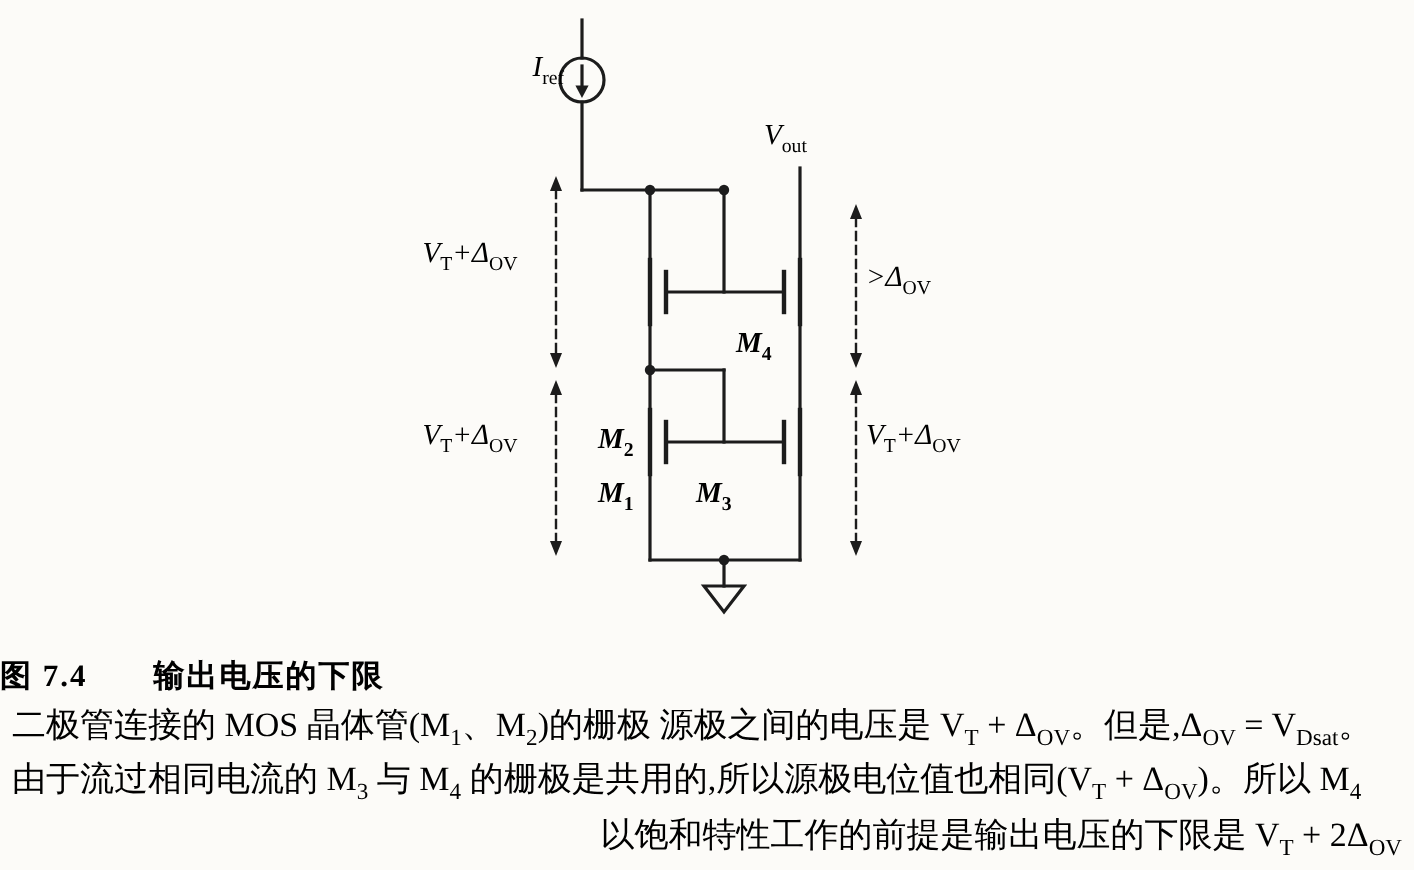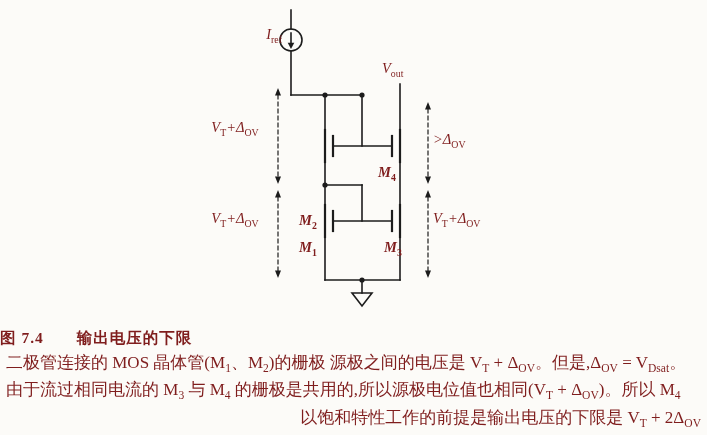--- a/index.html
+++ b/index.html
@@ -2,21 +2,21 @@
 <html><head>
 <meta charset="utf-8">
 <style>
   html,body { margin:0; padding:0; }
   .page {
     position: relative;
     width: 707px;
     height: 435px;
     background: #fcfbf8;
     font-family: "Liberation Serif", "DejaVu Serif", serif;
-    color: #7f1d1d;
+    color: #000000;
     overflow: hidden;
   }
   .figure-area { position:absolute; left:0; top:0; width:707px; height:325px; }
   .figure-area svg { position:absolute; left:0; top:0; }
   svg line, svg polyline { stroke:#1c1c1c; stroke-width:1.6; stroke-linecap:square; }
   svg .ch { stroke-width:2.2; }
   svg .dash { stroke-width:1.2; stroke-dasharray:4 3; }
   svg .fill { fill:#1c1c1c; stroke:none; }
   svg .open { fill:none; stroke:#1c1c1c; stroke-width:1.6; }
   svg circle.node { fill:#1c1c1c; stroke:none; }
@@ -121,23 +121,23 @@
         <line class="dash" x1="428" y1="197" x2="428" y2="271"></line>
         <polygon class="fill" points="428,190 425,197.5 431,197.5"></polygon>
         <polygon class="fill" points="428,278 425,270.5 431,270.5"></polygon>
       </g>
     </svg>
 
     <div class="lbl" style="left:240px; top:27px; width:42px; text-align:right;">I<sub>ref</sub></div>
     <div class="lbl" style="left:382px; top:61px;">V<sub>out</sub></div>
 
     <div class="lbl mlabel" style="left:299px; top:165px;margin-top:48px;">M<sub>2</sub></div>
-    <div class="lbl mlabel" style="left:378px; top:165px;">M<sub>4</sub></div>
+    <div class="lbl mlabel" style="left:368px; top:165px;">M<sub>4</sub></div>
     <div class="lbl mlabel" style="left:299px; top:240px;">M<sub>1</sub></div>
-    <div class="lbl mlabel" style="left:384px; top:240px;">M<sub>3</sub></div>
+    <div class="lbl mlabel" style="left:348px; top:240px;">M<sub>3</sub></div>
 
     <div class="lbl ann" style="left:196px; top:120px;">V<sub>T</sub>+Δ<sub>OV</sub></div>
     <div class="lbl ann" style="left:196px; top:211px;">V<sub>T</sub>+Δ<sub>OV</sub></div>
     <div class="lbl" style="left:433px; top:132px;">&gt;Δ<sub>OV</sub></div>
     <div class="lbl" style="left:433px; top:211px;">V<sub>T</sub>+Δ<sub>OV</sub></div>
   </div>
 
   <div class="caption">图 7.4　　输出电压的下限</div>
 
   <div class="bodytext">

